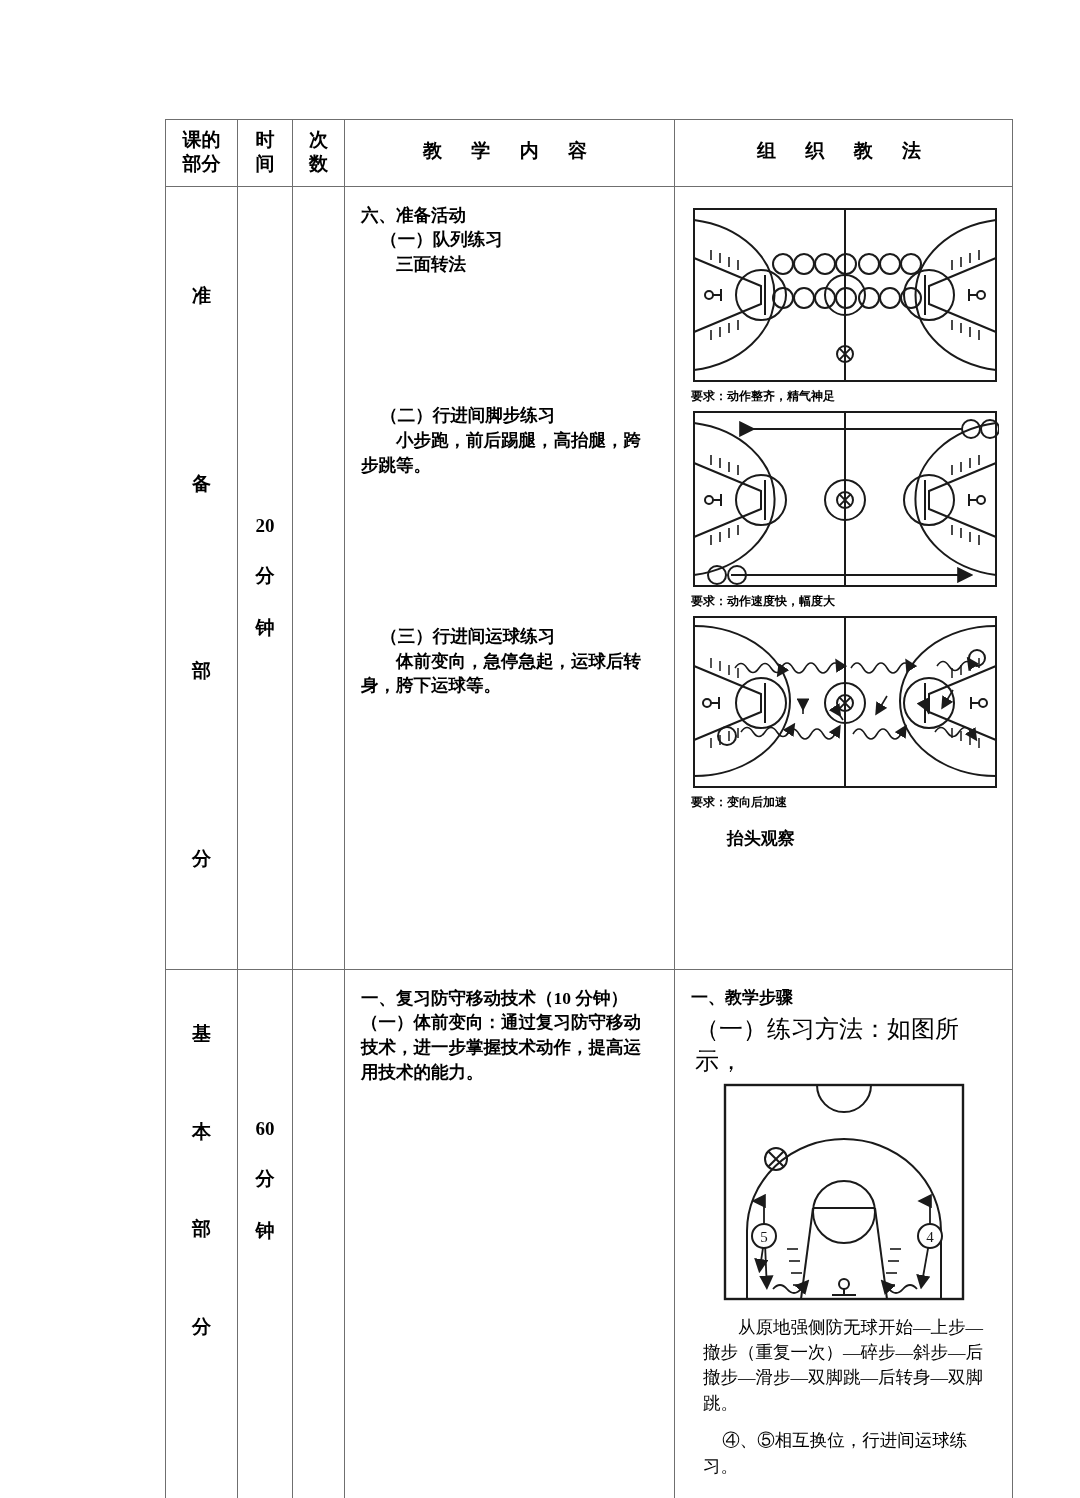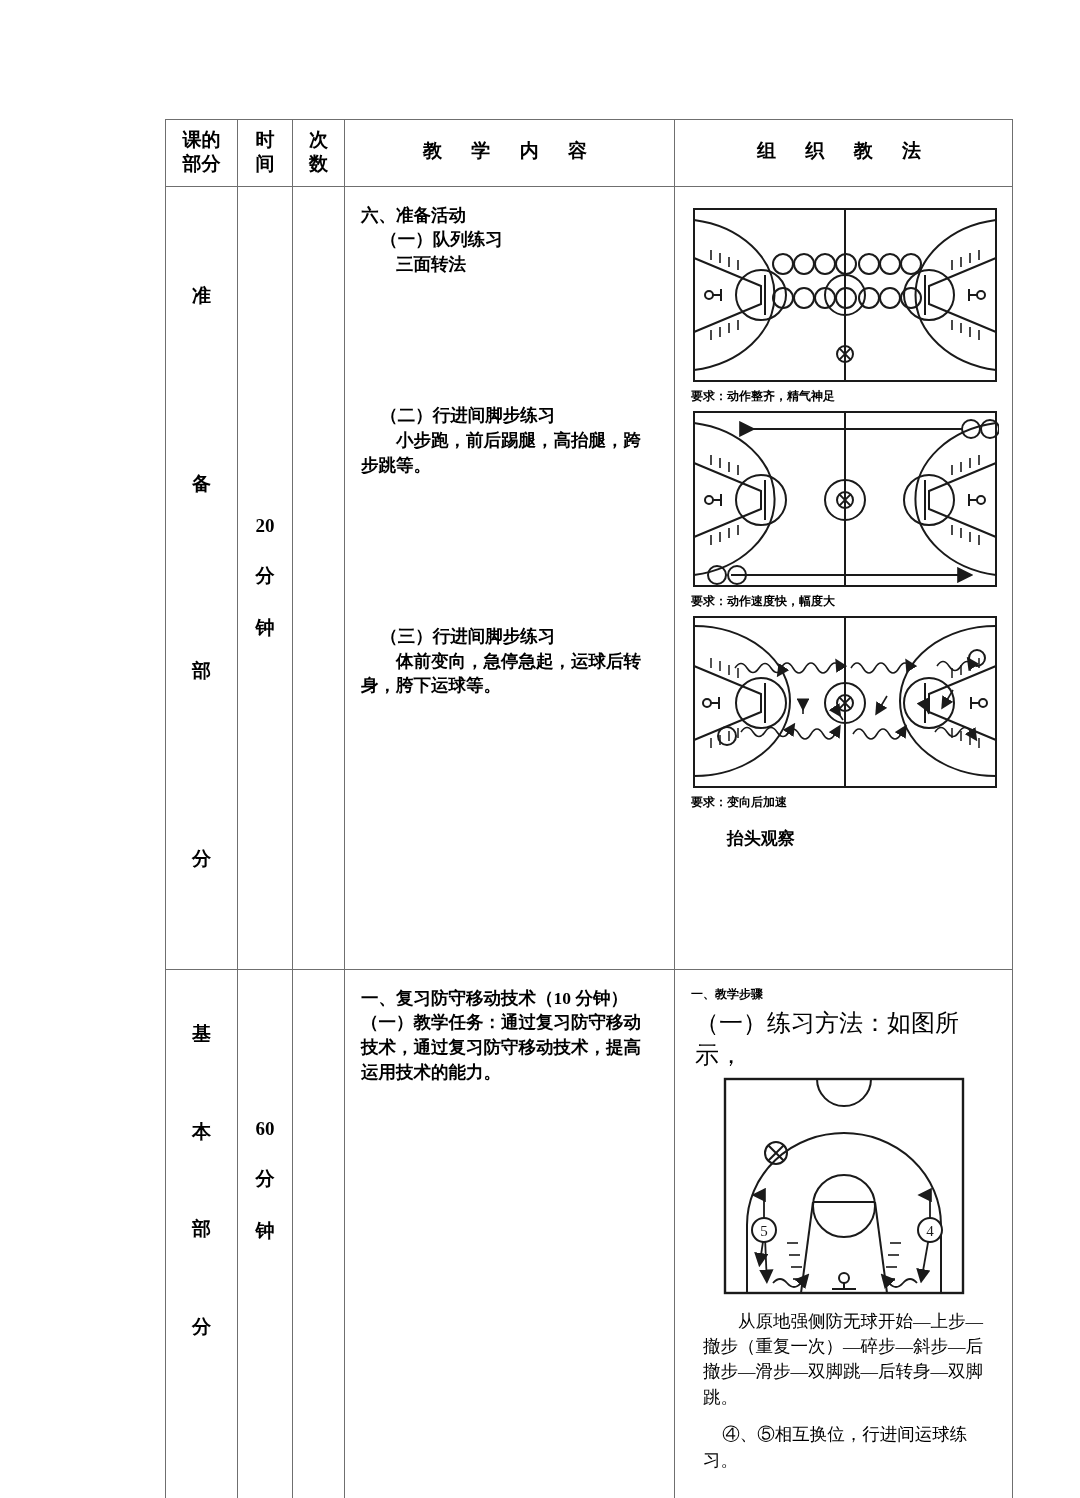--- a/index.html
+++ b/index.html
@@ -95,21 +95,21 @@
   .gap-lg { height: 74px; }
   .gap-md { height: 52px; }
   .gap-sm { height: 20px; }
 
   .req { font-size: 12px; font-weight: 700; margin: 4px 0 4px 0; }
   .req2 { font-size: 17px; font-weight: 700; margin: 16px 0 0 2.1em; }
 
   .diagram { display: block; margin: 3px auto 2px auto; }
   .diagram-wrap { text-align: center; }
 
-  .org-head { font-size: 12px; font-weight: 700; margin: 0; }
+  .org-head { font-size: 17px; font-weight: 700; margin: 0; }
   .org-sub { font-size: 24px; margin: 4px; }
   .org-p { font-size: 17.5px; line-height: 1.45; margin: 12px; }
 </style>
 </head>
 <body>
 
 <div class="page">
 
   <table class="lesson">
     <colgroup>
@@ -162,21 +162,21 @@
         <p class="ct bold blk">六、准备活动</p>
         <p class="ct bold blk ind-half">（一）队列练习</p>
         <p class="ct bold blk ind2">三面转法</p>
         <div class="gap-lg"></div>
         <div class="gap-md"></div>
         <p class="ct bold blk ind-half">（二）行进间脚步练习</p>
         <p class="ct bold blk ind2">小步跑，前后踢腿，高抬腿，跨步跳等。</p>
         <div class="gap-lg"></div>
         <div class="gap-md"></div>
         <div class="gap-sm"></div>
-        <p class="ct bold blk ind-half">（三）行进间脚步练习</p>
+        <p class="ct bold blk ind-half">（三）行进间运球练习</p>
         <p class="ct bold blk ind2">体前变向，急停急起，运球后转身，胯下运球等。</p>
       </td>
 
       <td class="cell-pad">
 
         <div class="diagram-wrap">
           <svg class="diagram" width="308" height="178" viewBox="0 0 308 178">
             <g fill="none" stroke="#1a1a1a" stroke-width="2">
               <rect x="3" y="3" width="302" height="172"></rect>
               <line x1="154" y1="3" x2="154" y2="175"></line>
@@ -410,21 +410,21 @@
           <span>分</span>
           <span>钟</span>
         </div>
       </td>
       <td>
         <div class="cell-pad ct"></div>
       </td>
 
       <td class="cell-pad">
         <p class="ct bold blk">一、复习防守移动技术（10 分钟）</p>
-        <p class="ct bold blk">（一）教学任务：通过复习防守移动技术，通过复习防守移动技术，提高运用技术的能力。</p>
+        <p class="ct bold blk">（一）体前变向：通过复习防守移动技术，进一步掌握技术动作，提高运用技术的能力。</p>
       </td>
 
       <td class="cell-pad">
         <p class="org-head">一、教学步骤</p>
         <p class="org-sub">（一）练习方法：如图所示，</p>
 
         <div class="diagram-wrap">
           <svg class="diagram" width="246" height="222" viewBox="0 0 246 222">
             <defs>
               <marker id="arrU" markerWidth="8" markerHeight="8" refX="4" refY="7" orient="auto">

